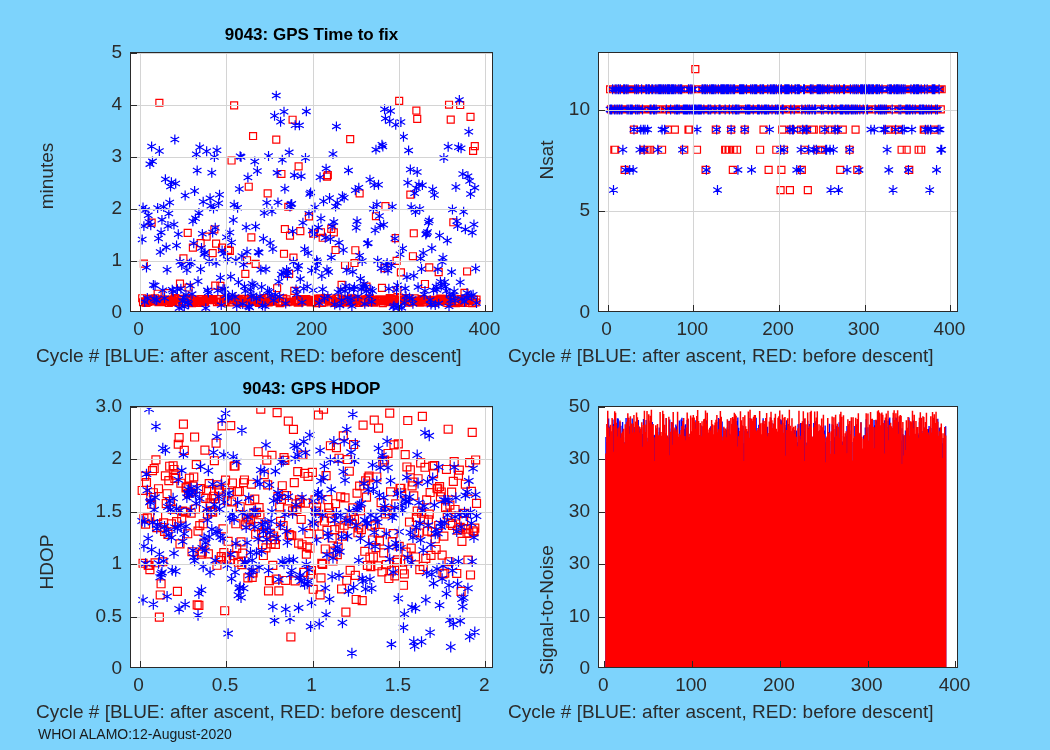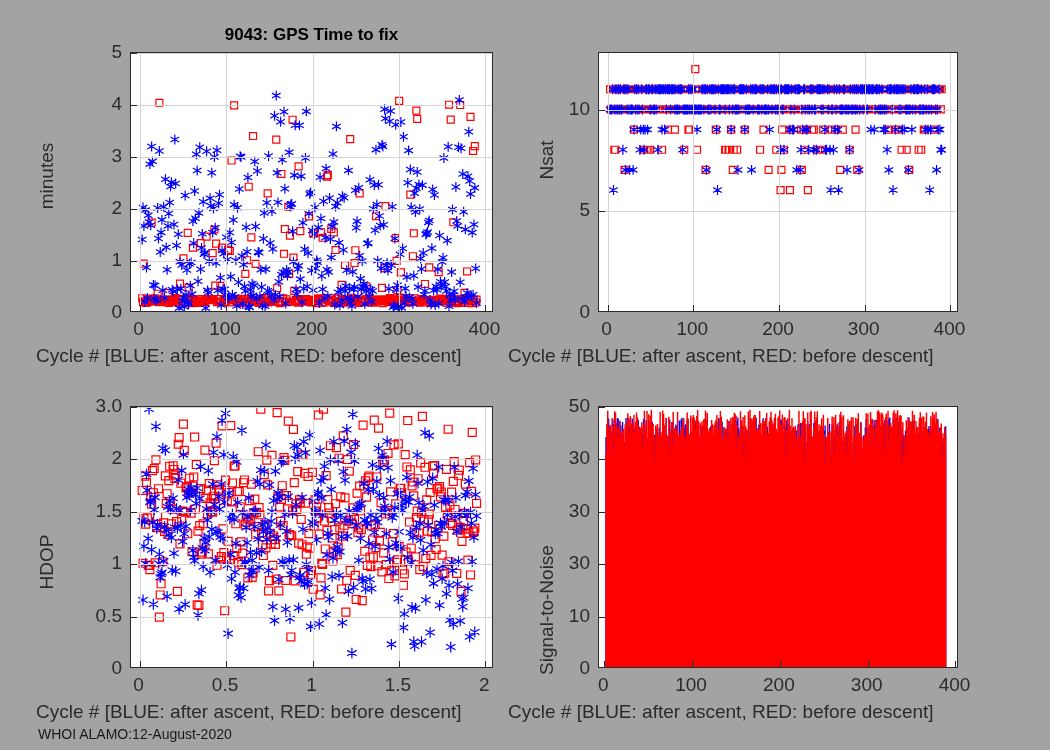--- a/index.html
+++ b/index.html
@@ -12,21 +12,21 @@
     height: 750px;
     position: relative;
     font-family: "Liberation Sans", sans-serif;
     overflow: hidden;
   }
   #figure {
     position: absolute;
     left: 0; top: 0;
     width: 1050px;
     height: 750px;
-    background: #a3a3a3;
+    background: #7dd3fc;
   }
   .subplot {
     position: absolute;
   }
   .plot-title {
     position: absolute;
     width: 100%;
     text-align: center;
     font-weight: bold;
     font-size: 17px;
@@ -185,20 +185,21 @@
         <div class="ticklabel-x" style="left: 180px; top: 266px;">200</div>
         <div class="ticklabel-x" style="left: 265.714px; top: 266px;">300</div>
         <div class="ticklabel-x" style="left: 351.429px; top: 266px;">400</div>
         <div class="ticklabel-y" style="right: 368px; top: 260px; width: 60px;">0</div>
         <div class="ticklabel-y" style="right: 368px; top: 158.438px; width: 60px;">5</div>
         <div class="ticklabel-y" style="right: 368px; top: 56.875px; width: 60px;">10</div>
       </div>
   </div>
 
   <div class="subplot" id="sp3" style="left:130px; top:406px; width:363px; height:262px;">
+    <div class="plot-title">9043: GPS HDOP</div>
     <div class="axes-box">
       <svg class="datalayer" id="sv3" viewBox="0 0 363 262" preserveAspectRatio="none">
           <path d="M7.24,80.10h8v8h-8zM8.10,153.48h8v8h-8zM8.96,108.55h8v8h-8zM9.83,65.67h8v8h-8zM10.69,114.11h8v8h-8zM11.56,72.03h8v8h-8zM12.42,107.65h8v8h-8zM13.29,155.44h8v8h-8zM14.15,155.68h8v8h-8zM15.01,159.98h8v8h-8zM15.88,87.15h8v8h-8zM16.74,94.03h8v8h-8zM17.61,60.15h8v8h-8zM18.47,82.38h8v8h-8zM19.34,58.01h8v8h-8zM20.20,152.99h8v8h-8zM21.06,49.17h8v8h-8zM21.93,117.59h8v8h-8zM22.79,106.30h8v8h-8zM23.66,78.32h8v8h-8zM24.52,207.71h8v8h-8zM25.39,185.44h8v8h-8zM26.25,174.17h8v8h-8zM27.11,117.37h8v8h-8zM27.98,151.98h8v8h-8zM28.84,112.67h8v8h-8zM29.71,121.30h8v8h-8zM30.57,65.34h8v8h-8zM31.44,93.42h8v8h-8zM32.30,83.41h8v8h-8zM33.16,124.32h8v8h-8zM34.03,70.14h8v8h-8zM34.89,55.69h8v8h-8zM35.76,91.32h8v8h-8zM36.62,113.77h8v8h-8zM37.49,98.87h8v8h-8zM38.35,55.20h8v8h-8zM39.21,58.97h8v8h-8zM40.08,67.99h8v8h-8zM40.94,64.71h8v8h-8zM41.81,111.45h8v8h-8zM42.67,181.85h8v8h-8zM43.54,33.52h8v8h-8zM44.40,26.82h8v8h-8zM45.26,133.99h8v8h-8zM46.13,72.82h8v8h-8zM46.99,108.07h8v8h-8zM47.86,100.78h8v8h-8zM48.72,13.32h8v8h-8zM49.59,39.75h8v8h-8zM50.45,101.87h8v8h-8zM51.31,77.49h8v8h-8zM52.18,76.39h8v8h-8zM53.04,123.78h8v8h-8zM53.91,82.89h8v8h-8zM54.77,67.79h8v8h-8zM55.64,81.89h8v8h-8zM56.50,102.95h8v8h-8zM57.36,141.81h8v8h-8zM58.23,75.80h8v8h-8zM59.09,66.49h8v8h-8zM59.96,26.25h8v8h-8zM60.82,98.74h8v8h-8zM61.69,54.00h8v8h-8zM62.55,195.43h8v8h-8zM63.41,121.11h8v8h-8zM64.28,195.94h8v8h-8zM65.14,115.55h8v8h-8zM66.01,78.31h8v8h-8zM66.87,144.28h8v8h-8zM67.74,142.21h8v8h-8zM68.60,113.69h8v8h-8zM69.46,133.00h8v8h-8zM70.33,39.45h8v8h-8zM71.19,88.02h8v8h-8zM72.06,79.69h8v8h-8zM72.92,103.68h8v8h-8zM73.79,143.97h8v8h-8zM74.65,73.16h8v8h-8zM75.51,92.65h8v8h-8zM76.38,101.45h8v8h-8zM77.24,88.44h8v8h-8zM78.11,102.06h8v8h-8zM78.97,85.92h8v8h-8zM79.84,50.13h8v8h-8zM80.70,88.39h8v8h-8zM81.56,32.51h8v8h-8zM82.43,155.47h8v8h-8zM83.29,74.51h8v8h-8zM84.16,80.58h8v8h-8zM85.02,78.75h8v8h-8zM85.89,150.59h8v8h-8zM86.75,146.66h8v8h-8zM87.61,15.11h8v8h-8zM88.48,118.82h8v8h-8zM89.34,142.69h8v8h-8zM90.21,201.30h8v8h-8zM91.07,69.63h8v8h-8zM91.94,148.34h8v8h-8zM92.80,90.48h8v8h-8zM93.66,131.31h8v8h-8zM94.53,82.19h8v8h-8zM95.39,150.27h8v8h-8zM96.26,14.73h8v8h-8zM97.12,91.70h8v8h-8zM97.99,72.53h8v8h-8zM98.85,145.81h8v8h-8zM99.71,55.76h8v8h-8zM100.58,55.27h8v8h-8zM101.44,113.65h8v8h-8zM102.31,138.42h8v8h-8zM103.17,81.27h8v8h-8zM104.04,152.45h8v8h-8zM104.90,81.12h8v8h-8zM105.76,96.49h8v8h-8zM106.63,131.89h8v8h-8zM107.49,154.85h8v8h-8zM108.36,143.31h8v8h-8zM109.22,72.29h8v8h-8zM110.09,69.51h8v8h-8zM110.95,114.69h8v8h-8zM111.81,106.64h8v8h-8zM112.68,111.94h8v8h-8zM113.54,168.18h8v8h-8zM114.41,108.92h8v8h-8zM115.27,90.40h8v8h-8zM116.14,109.70h8v8h-8zM117.00,73.81h8v8h-8zM117.86,167.65h8v8h-8zM118.73,163.24h8v8h-8zM119.59,102.92h8v8h-8zM120.46,88.78h8v8h-8zM121.32,124.24h8v8h-8zM122.19,102.15h8v8h-8zM123.05,116.48h8v8h-8zM123.91,41.09h8v8h-8zM124.78,97.35h8v8h-8zM125.64,104.59h8v8h-8zM126.51,-1.90h8v8h-8zM127.37,122.47h8v8h-8zM128.24,134.74h8v8h-8zM129.10,145.67h8v8h-8zM129.96,64.26h8v8h-8zM130.83,114.74h8v8h-8zM131.69,138.01h8v8h-8zM132.56,49.57h8v8h-8zM133.42,74.47h8v8h-8zM134.29,181.40h8v8h-8zM135.15,171.01h8v8h-8zM136.01,123.21h8v8h-8zM136.88,134.01h8v8h-8zM137.74,44.69h8v8h-8zM138.61,155.54h8v8h-8zM139.47,125.96h8v8h-8zM140.34,129.60h8v8h-8zM141.20,134.52h8v8h-8zM142.06,169.42h8v8h-8zM142.93,1.63h8v8h-8zM143.79,86.13h8v8h-8zM144.66,181.25h8v8h-8zM145.52,96.75h8v8h-8zM146.39,111.31h8v8h-8zM147.25,89.05h8v8h-8zM148.11,75.32h8v8h-8zM148.98,115.45h8v8h-8zM149.84,47.06h8v8h-8zM150.71,49.75h8v8h-8zM151.57,170.82h8v8h-8zM152.44,85.23h8v8h-8zM153.30,98.66h8v8h-8zM154.16,10.29h8v8h-8zM155.03,124.61h8v8h-8zM155.89,125.23h8v8h-8zM156.76,227.71h8v8h-8zM157.62,125.78h8v8h-8zM158.49,100.71h8v8h-8zM159.35,18.51h8v8h-8zM160.21,72.15h8v8h-8zM161.08,171.23h8v8h-8zM161.94,93.68h8v8h-8zM162.81,99.24h8v8h-8zM163.67,61.18h8v8h-8zM164.54,133.11h8v8h-8zM165.40,89.50h8v8h-8zM166.26,92.15h8v8h-8zM167.13,109.35h8v8h-8zM167.99,134.79h8v8h-8zM168.86,44.48h8v8h-8zM169.72,162.64h8v8h-8zM170.59,62.79h8v8h-8zM171.45,92.95h8v8h-8zM172.31,144.22h8v8h-8zM173.18,136.94h8v8h-8zM174.04,66.01h8v8h-8zM174.91,123.56h8v8h-8zM175.77,138.28h8v8h-8zM176.64,164.57h8v8h-8zM177.50,160.76h8v8h-8zM178.36,61.83h8v8h-8zM179.23,179.66h8v8h-8zM180.09,115.99h8v8h-8zM180.96,89.50h8v8h-8zM181.82,100.96h8v8h-8zM182.69,96.82h8v8h-8zM183.55,107.67h8v8h-8zM184.41,4.12h8v8h-8zM185.28,124.10h8v8h-8zM186.14,185.36h8v8h-8zM187.01,168.16h8v8h-8zM187.87,153.49h8v8h-8zM188.74,154.69h8v8h-8zM189.60,-1.90h8v8h-8zM190.46,110.88h8v8h-8zM191.33,139.09h8v8h-8zM192.19,65.13h8v8h-8zM193.06,120.20h8v8h-8zM193.92,89.39h8v8h-8zM194.79,97.28h8v8h-8zM195.65,102.94h8v8h-8zM196.51,35.03h8v8h-8zM197.38,107.95h8v8h-8zM198.24,127.90h8v8h-8zM199.11,151.17h8v8h-8zM199.97,141.14h8v8h-8zM200.84,119.56h8v8h-8zM201.70,93.46h8v8h-8zM202.56,36.96h8v8h-8zM203.43,144.76h8v8h-8zM204.29,137.14h8v8h-8zM205.16,47.61h8v8h-8zM206.02,117.73h8v8h-8zM206.89,86.41h8v8h-8zM207.75,179.37h8v8h-8zM208.61,126.18h8v8h-8zM209.48,25.06h8v8h-8zM210.34,115.22h8v8h-8zM211.21,87.57h8v8h-8zM212.07,202.72h8v8h-8zM212.94,170.60h8v8h-8zM213.80,48.96h8v8h-8zM214.66,110.76h8v8h-8zM215.53,60.70h8v8h-8zM216.39,160.56h8v8h-8zM217.26,106.26h8v8h-8zM218.12,113.57h8v8h-8zM218.99,97.62h8v8h-8zM219.85,33.84h8v8h-8zM220.71,109.26h8v8h-8zM221.58,165.68h8v8h-8zM222.44,189.96h8v8h-8zM223.31,82.87h8v8h-8zM224.17,122.76h8v8h-8zM225.04,117.91h8v8h-8zM225.90,75.61h8v8h-8zM226.76,100.55h8v8h-8zM227.63,119.67h8v8h-8zM228.49,191.12h8v8h-8zM229.36,14.31h8v8h-8zM230.22,75.39h8v8h-8zM231.09,141.41h8v8h-8zM231.95,70.47h8v8h-8zM232.81,86.84h8v8h-8zM233.68,155.66h8v8h-8zM234.54,67.33h8v8h-8zM235.41,65.68h8v8h-8zM236.27,147.22h8v8h-8zM237.14,156.94h8v8h-8zM238.00,115.81h8v8h-8zM238.86,130.01h8v8h-8zM239.73,147.26h8v8h-8zM240.59,9.23h8v8h-8zM241.46,114.24h8v8h-8zM242.32,137.76h8v8h-8zM243.19,66.48h8v8h-8zM244.05,156.03h8v8h-8zM244.91,17.27h8v8h-8zM245.78,131.22h8v8h-8zM246.64,122.27h8v8h-8zM247.51,92.39h8v8h-8zM248.37,162.12h8v8h-8zM249.24,51.43h8v8h-8zM250.10,142.95h8v8h-8zM250.96,49.39h8v8h-8zM251.83,103.82h8v8h-8zM252.69,154.87h8v8h-8zM253.56,100.45h8v8h-8zM254.42,42.84h8v8h-8zM255.29,168.87h8v8h-8zM256.15,2.19h8v8h-8zM257.01,81.42h8v8h-8zM257.88,161.18h8v8h-8zM258.74,131.81h8v8h-8zM259.61,123.60h8v8h-8zM260.47,34.23h8v8h-8zM261.34,166.16h8v8h-8zM262.20,93.63h8v8h-8zM263.06,152.56h8v8h-8zM263.93,150.06h8v8h-8zM264.79,33.22h8v8h-8zM265.66,136.33h8v8h-8zM266.52,77.97h8v8h-8zM267.39,77.99h8v8h-8zM268.25,82.50h8v8h-8zM269.11,160.28h8v8h-8zM269.98,175.64h8v8h-8zM270.84,164.15h8v8h-8zM271.71,44.01h8v8h-8zM272.57,142.20h8v8h-8zM273.44,56.43h8v8h-8zM274.30,9.63h8v8h-8zM275.16,151.02h8v8h-8zM276.03,111.89h8v8h-8zM276.89,59.36h8v8h-8zM277.76,138.24h8v8h-8zM278.62,75.43h8v8h-8zM279.49,71.60h8v8h-8zM280.35,85.46h8v8h-8zM281.21,122.18h8v8h-8zM282.08,147.13h8v8h-8zM282.94,107.23h8v8h-8zM283.81,100.92h8v8h-8zM284.67,68.26h8v8h-8zM285.54,122.95h8v8h-8zM286.40,159.82h8v8h-8zM287.26,52.37h8v8h-8zM288.13,102.90h8v8h-8zM288.99,5.51h8v8h-8zM289.86,156.64h8v8h-8zM290.72,109.26h8v8h-8zM291.59,56.77h8v8h-8zM292.45,148.56h8v8h-8zM293.31,89.57h8v8h-8zM294.18,121.11h8v8h-8zM295.04,109.70h8v8h-8zM295.91,103.91h8v8h-8zM296.77,82.21h8v8h-8zM297.64,145.52h8v8h-8zM298.50,121.86h8v8h-8zM299.36,55.46h8v8h-8zM300.23,63.17h8v8h-8zM301.09,54.95h8v8h-8zM301.96,128.80h8v8h-8zM302.82,139.59h8v8h-8zM303.69,77.82h8v8h-8zM304.55,78.54h8v8h-8zM305.41,115.39h8v8h-8zM306.28,76.17h8v8h-8zM307.14,86.52h8v8h-8zM308.01,81.60h8v8h-8zM308.87,145.23h8v8h-8zM309.74,164.26h8v8h-8zM310.60,126.06h8v8h-8zM311.46,163.50h8v8h-8zM312.33,97.28h8v8h-8zM313.19,58.94h8v8h-8zM314.06,104.61h8v8h-8zM314.92,18.40h8v8h-8zM315.79,151.91h8v8h-8zM316.65,94.85h8v8h-8zM317.51,113.37h8v8h-8zM318.38,81.72h8v8h-8zM319.24,115.28h8v8h-8zM320.11,70.91h8v8h-8zM320.97,51.00h8v8h-8zM321.84,99.28h8v8h-8zM322.70,105.89h8v8h-8zM323.56,163.76h8v8h-8zM324.43,120.09h8v8h-8zM325.29,64.79h8v8h-8zM326.16,59.55h8v8h-8zM327.02,117.34h8v8h-8zM327.89,181.85h8v8h-8zM328.75,131.35h8v8h-8zM329.61,119.09h8v8h-8zM330.48,110.53h8v8h-8zM331.34,103.15h8v8h-8zM332.21,73.80h8v8h-8zM333.07,119.03h8v8h-8zM333.94,123.53h8v8h-8zM334.80,150.33h8v8h-8zM335.66,122.86h8v8h-8zM336.53,52.06h8v8h-8zM337.39,165.28h8v8h-8zM338.26,80.93h8v8h-8zM339.12,21.58h8v8h-8zM339.99,120.70h8v8h-8zM340.85,121.93h8v8h-8zM341.71,118.06h8v8h-8zM342.58,49.37h8v8h-8zM343.44,93.17h8v8h-8z" stroke="#ff0000" stroke-width="1.2" fill="none"></path>
           <path d="M11.24,109.45L11.24,120.45M16.00,112.20L6.47,117.70M16.00,117.70L6.47,112.20M12.10,188.91L12.10,199.91M16.86,191.66L7.34,197.16M16.86,197.16L7.34,191.66M12.96,134.84L12.96,145.84M17.73,137.59L8.20,143.09M17.73,143.09L8.20,137.59M13.83,110.37L13.83,121.37M18.59,113.12L9.07,118.62M18.59,118.62L9.07,113.12M14.69,152.32L14.69,163.32M19.46,155.07L9.93,160.57M19.46,160.57L9.93,155.07M15.56,62.11L15.56,73.11M20.32,64.86L10.79,70.36M20.32,70.36L10.79,64.86M16.42,78.32L16.42,89.32M21.18,81.07L11.66,86.57M21.18,86.57L11.66,81.07M17.29,126.95L17.29,137.95M22.05,129.70L12.52,135.20M22.05,135.20L12.52,129.70M18.15,-3.40L18.15,7.60M22.91,-0.65L13.39,4.85M22.91,4.85L13.39,-0.65M19.01,90.43L19.01,101.43M23.78,93.18L14.25,98.68M23.78,98.68L14.25,93.18M19.88,89.14L19.88,100.14M24.64,91.89L15.12,97.39M24.64,97.39L15.12,91.89M20.74,138.29L20.74,149.29M25.51,141.04L15.98,146.54M25.51,146.54L15.98,141.04M21.61,110.98L21.61,121.98M26.37,113.73L16.84,119.23M26.37,119.23L16.84,113.73M22.47,193.21L22.47,204.21M27.23,195.96L17.71,201.46M27.23,201.46L17.71,195.96M23.34,98.16L23.34,109.16M28.10,100.91L18.57,106.41M28.10,106.41L18.57,100.91M24.20,85.55L24.20,96.55M28.96,88.30L19.44,93.80M28.96,93.80L19.44,88.30M25.06,14.22L25.06,25.22M29.83,16.97L20.30,22.47M29.83,22.47L20.30,16.97M25.93,116.83L25.93,127.83M30.69,119.58L21.17,125.08M30.69,125.08L21.17,119.58M26.79,112.95L26.79,123.95M31.56,115.70L22.03,121.20M31.56,121.20L22.03,115.70M27.66,152.01L27.66,163.01M32.42,154.76L22.89,160.26M32.42,160.26L22.89,154.76M28.52,142.88L28.52,153.88M33.28,145.63L23.76,151.13M33.28,151.13L23.76,145.63M29.39,165.99L29.39,176.99M34.15,168.74L24.62,174.24M34.15,174.24L24.62,168.74M30.25,162.98L30.25,173.98M35.01,165.73L25.49,171.23M35.01,171.23L25.49,165.73M31.11,161.16L31.11,172.16M35.88,163.91L26.35,169.41M35.88,169.41L26.35,163.91M31.98,35.99L31.98,46.99M36.74,38.74L27.22,44.24M36.74,44.24L27.22,38.74M32.84,149.78L32.84,160.78M37.61,152.53L28.08,158.03M37.61,158.03L28.08,152.53M33.71,114.97L33.71,125.97M38.47,117.72L28.94,123.22M38.47,123.22L28.94,117.72M34.57,38.14L34.57,49.14M39.33,40.89L29.81,46.39M39.33,46.39L29.81,40.89M35.44,119.01L35.44,130.01M40.20,121.76L30.67,127.26M40.20,127.26L30.67,121.76M36.30,185.38L36.30,196.38M41.06,188.13L31.54,193.63M41.06,193.63L31.54,188.13M37.16,95.29L37.16,106.29M41.93,98.04L32.40,103.54M41.93,103.54L32.40,98.04M38.03,123.40L38.03,134.40M42.79,126.15L33.27,131.65M42.79,131.65L33.27,126.15M38.89,89.12L38.89,100.12M43.66,91.87L34.13,97.37M43.66,97.37L34.13,91.87M39.76,97.90L39.76,108.90M44.52,100.65L34.99,106.15M44.52,106.15L34.99,100.65M40.62,126.21L40.62,137.21M45.38,128.96L35.86,134.46M45.38,134.46L35.86,128.96M41.49,159.04L41.49,170.04M46.25,161.79L36.72,167.29M46.25,167.29L36.72,161.79M42.35,86.45L42.35,97.45M47.11,89.20L37.59,94.70M47.11,94.70L37.59,89.20M43.21,141.81L43.21,152.81M47.98,144.56L38.45,150.06M47.98,150.06L38.45,144.56M44.08,115.95L44.08,126.95M48.84,118.70L39.32,124.20M48.84,124.20L39.32,118.70M44.94,159.94L44.94,170.94M49.71,162.69L40.18,168.19M49.71,168.19L40.18,162.69M45.81,97.09L45.81,108.09M50.57,99.84L41.04,105.34M50.57,105.34L41.04,99.84M46.67,116.76L46.67,127.76M51.43,119.51L41.91,125.01M51.43,125.01L41.91,119.51M47.54,67.78L47.54,78.78M52.30,70.53L42.77,76.03M52.30,76.03L42.77,70.53M48.40,198.13L48.40,209.13M53.16,200.88L43.64,206.38M53.16,206.38L43.64,200.88M49.26,98.85L49.26,109.85M54.03,101.60L44.50,107.10M54.03,107.10L44.50,101.60M50.13,113.62L50.13,124.62M54.89,116.37L45.37,121.87M54.89,121.87L45.37,116.37M50.99,58.58L50.99,69.58M55.76,61.33L46.23,66.83M55.76,66.83L46.23,61.33M51.86,130.06L51.86,141.06M56.62,132.81L47.09,138.31M56.62,138.31L47.09,132.81M52.72,42.51L52.72,53.51M57.48,45.26L47.96,50.76M57.48,50.76L47.96,45.26M53.59,122.24L53.59,133.24M58.35,124.99L48.82,130.49M58.35,130.49L48.82,124.99M54.45,193.41L54.45,204.41M59.21,196.16L49.69,201.66M59.21,201.66L49.69,196.16M55.31,114.75L55.31,125.75M60.08,117.50L50.55,123.00M60.08,123.00L50.55,117.50M56.18,85.77L56.18,96.77M60.94,88.52L51.42,94.02M60.94,94.02L51.42,88.52M57.04,80.97L57.04,91.97M61.81,83.72L52.28,89.22M61.81,89.22L52.28,83.72M57.91,77.77L57.91,88.77M62.67,80.52L53.14,86.02M62.67,86.02L53.14,80.52M58.77,82.94L58.77,93.94M63.53,85.69L54.01,91.19M63.53,91.19L54.01,85.69M59.64,99.04L59.64,110.04M64.40,101.79L54.87,107.29M64.40,107.29L54.87,101.79M60.50,76.22L60.50,87.22M65.26,78.97L55.74,84.47M65.26,84.47L55.74,78.97M61.36,80.64L61.36,91.64M66.13,83.39L56.60,88.89M66.13,88.89L56.60,83.39M62.23,138.97L62.23,149.97M66.99,141.72L57.47,147.22M66.99,147.22L57.47,141.72M63.09,145.82L63.09,156.82M67.86,148.57L58.33,154.07M67.86,154.07L58.33,148.57M63.96,149.52L63.96,160.52M68.72,152.27L59.19,157.77M68.72,157.77L59.19,152.27M64.82,82.49L64.82,93.49M69.58,85.24L60.06,90.74M69.58,90.74L60.06,85.24M65.69,91.62L65.69,102.62M70.45,94.37L60.92,99.87M70.45,99.87L60.92,94.37M66.55,76.06L66.55,87.06M71.31,78.81L61.79,84.31M71.31,84.31L61.79,78.81M67.41,204.34L67.41,215.34M72.18,207.09L62.65,212.59M72.18,212.59L62.65,207.09M68.28,182.47L68.28,193.47M73.04,185.22L63.52,190.72M73.04,190.72L63.52,185.22M69.14,86.64L69.14,97.64M73.91,89.39L64.38,94.89M73.91,94.89L64.38,89.39M70.01,54.55L70.01,65.55M74.77,57.30L65.24,62.80M74.77,62.80L65.24,57.30M70.87,178.96L70.87,189.96M75.63,181.71L66.11,187.21M75.63,187.21L66.11,181.71M71.74,136.56L71.74,147.56M76.50,139.31L66.97,144.81M76.50,144.81L66.97,139.31M72.60,155.40L72.60,166.40M77.36,158.15L67.84,163.65M77.36,163.65L67.84,158.15M73.46,126.50L73.46,137.50M78.23,129.25L68.70,134.75M78.23,134.75L68.70,129.25M74.33,139.20L74.33,150.20M79.09,141.95L69.57,147.45M79.09,147.45L69.57,141.95M75.19,131.35L75.19,142.35M79.96,134.10L70.43,139.60M79.96,139.60L70.43,134.10M76.06,97.46L76.06,108.46M80.82,100.21L71.29,105.71M80.82,105.71L71.29,100.21M76.92,108.37L76.92,119.37M81.68,111.12L72.16,116.62M81.68,116.62L72.16,111.12M77.79,58.74L77.79,69.74M82.55,61.49L73.02,66.99M82.55,66.99L73.02,61.49M78.65,125.58L78.65,136.58M83.41,128.33L73.89,133.83M83.41,133.83L73.89,128.33M79.51,161.07L79.51,172.07M84.28,163.82L74.75,169.32M84.28,169.32L74.75,163.82M80.38,100.03L80.38,111.03M85.14,102.78L75.62,108.28M85.14,108.28L75.62,102.78M81.24,117.78L81.24,128.78M86.01,120.53L76.48,126.03M86.01,126.03L76.48,120.53M82.11,72.32L82.11,83.32M86.87,75.07L77.34,80.57M86.87,80.57L77.34,75.07M82.97,40.32L82.97,51.32M87.73,43.07L78.21,48.57M87.73,48.57L78.21,43.07M83.84,93.06L83.84,104.06M88.60,95.81L79.07,101.31M88.60,101.31L79.07,95.81M84.70,149.09L84.70,160.09M89.46,151.84L79.94,157.34M89.46,157.34L79.94,151.84M85.56,119.86L85.56,130.86M90.33,122.61L80.80,128.11M90.33,128.11L80.80,122.61M86.43,24.46L86.43,35.46M91.19,27.21L81.67,32.71M91.19,32.71L81.67,27.21M87.29,120.68L87.29,131.68M92.06,123.43L82.53,128.93M92.06,128.93L82.53,123.43M88.16,84.62L88.16,95.62M92.92,87.37L83.39,92.87M92.92,92.87L83.39,87.37M89.02,97.51L89.02,108.51M93.78,100.26L84.26,105.76M93.78,105.76L84.26,100.26M89.89,125.55L89.89,136.55M94.65,128.30L85.12,133.80M94.65,133.80L85.12,128.30M90.75,72.27L90.75,83.27M95.51,75.02L85.99,80.52M95.51,80.52L85.99,75.02M91.61,8.13L91.61,19.13M96.38,10.88L86.85,16.38M96.38,16.38L86.85,10.88M92.48,127.19L92.48,138.19M97.24,129.94L87.72,135.44M97.24,135.44L87.72,129.94M93.34,42.72L93.34,53.72M98.11,45.47L88.58,50.97M98.11,50.97L88.58,45.47M94.21,90.39L94.21,101.39M98.97,93.14L89.44,98.64M98.97,98.64L89.44,93.14M95.07,1.04L95.07,12.04M99.83,3.79L90.31,9.29M99.83,9.29L90.31,3.79M95.94,82.24L95.94,93.24M100.70,84.99L91.17,90.49M100.70,90.49L91.17,84.99M96.80,154.14L96.80,165.14M101.56,156.89L92.04,162.39M101.56,162.39L92.04,156.89M97.66,222.84L97.66,233.84M102.43,225.59L92.90,231.09M102.43,231.09L92.90,225.59M98.53,81.27L98.53,92.27M103.29,84.02L93.77,89.52M103.29,89.52L93.77,84.02M99.39,107.19L99.39,118.19M104.16,109.94L94.63,115.44M104.16,115.44L94.63,109.94M100.26,143.00L100.26,154.00M105.02,145.75L95.49,151.25M105.02,151.25L95.49,145.75M101.12,167.61L101.12,178.61M105.88,170.36L96.36,175.86M105.88,175.86L96.36,170.36M101.99,102.47L101.99,113.47M106.75,105.22L97.22,110.72M106.75,110.72L97.22,105.22M102.85,44.68L102.85,55.68M107.61,47.43L98.09,52.93M107.61,52.93L98.09,47.43M103.71,107.89L103.71,118.89M108.48,110.64L98.95,116.14M108.48,116.14L98.95,110.64M104.58,161.08L104.58,172.08M109.34,163.83L99.82,169.33M109.34,169.33L99.82,163.83M105.44,131.97L105.44,142.97M110.21,134.72L100.68,140.22M110.21,140.22L100.68,134.72M106.31,49.73L106.31,60.73M111.07,52.48L101.54,57.98M111.07,57.98L101.54,52.48M107.17,90.78L107.17,101.78M111.93,93.53L102.41,99.03M111.93,99.03L102.41,93.53M108.04,184.15L108.04,195.15M112.80,186.90L103.27,192.40M112.80,192.40L103.27,186.90M108.90,177.26L108.90,188.26M113.66,180.01L104.14,185.51M113.66,185.51L104.14,180.01M109.76,175.92L109.76,186.92M114.53,178.67L105.00,184.17M114.53,184.17L105.00,178.67M110.63,186.59L110.63,197.59M115.39,189.34L105.87,194.84M115.39,194.84L105.87,189.34M111.49,18.04L111.49,29.04M116.26,20.79L106.73,26.29M116.26,26.29L106.73,20.79M112.36,101.06L112.36,112.06M117.12,103.81L107.59,109.31M117.12,109.31L107.59,103.81M113.22,177.21L113.22,188.21M117.98,179.96L108.46,185.46M117.98,185.46L108.46,179.96M114.09,150.72L114.09,161.72M118.85,153.47L109.32,158.97M118.85,158.97L109.32,153.47M114.95,151.61L114.95,162.61M119.71,154.36L110.19,159.86M119.71,159.86L110.19,154.36M115.81,115.92L115.81,126.92M120.58,118.67L111.05,124.17M120.58,124.17L111.05,118.67M116.68,131.38L116.68,142.38M121.44,134.13L111.92,139.63M121.44,139.63L111.92,134.13M117.54,105.40L117.54,116.40M122.31,108.15L112.78,113.65M122.31,113.65L112.78,108.15M118.41,86.11L118.41,97.11M123.17,88.86L113.64,94.36M123.17,94.36L113.64,88.86M119.27,164.12L119.27,175.12M124.03,166.87L114.51,172.37M124.03,172.37L114.51,166.87M120.14,141.06L120.14,152.06M124.90,143.81L115.37,149.31M124.90,149.31L115.37,143.81M121.00,159.91L121.00,170.91M125.76,162.66L116.24,168.16M125.76,168.16L116.24,162.66M121.86,148.97L121.86,159.97M126.63,151.72L117.10,157.22M126.63,157.22L117.10,151.72M122.73,159.11L122.73,170.11M127.49,161.86L117.97,167.36M127.49,167.36L117.97,161.86M123.59,99.88L123.59,110.88M128.36,102.63L118.83,108.13M128.36,108.13L118.83,102.63M124.46,115.09L124.46,126.09M129.22,117.84L119.69,123.34M129.22,123.34L119.69,117.84M125.32,99.35L125.32,110.35M130.08,102.10L120.56,107.60M130.08,107.60L120.56,102.10M126.19,141.37L126.19,152.37M130.95,144.12L121.42,149.62M130.95,149.62L121.42,144.12M127.05,69.00L127.05,80.00M131.81,71.75L122.29,77.25M131.81,77.25L122.29,71.75M127.91,127.42L127.91,138.42M132.68,130.17L123.15,135.67M132.68,135.67L123.15,130.17M128.78,156.09L128.78,167.09M133.54,158.84L124.02,164.34M133.54,164.34L124.02,158.84M129.64,72.31L129.64,83.31M134.41,75.06L124.88,80.56M134.41,80.56L124.88,75.06M130.51,57.93L130.51,68.93M135.27,60.68L125.74,66.18M135.27,66.18L125.74,60.68M131.37,140.05L131.37,151.05M136.13,142.80L126.61,148.30M136.13,148.30L126.61,142.80M132.24,113.15L132.24,124.15M137.00,115.90L127.47,121.40M137.00,121.40L127.47,115.90M133.10,120.11L133.10,131.11M137.86,122.86L128.34,128.36M137.86,128.36L128.34,122.86M133.96,59.25L133.96,70.25M138.73,62.00L129.20,67.50M138.73,67.50L129.20,62.00M134.83,110.95L134.83,121.95M139.59,113.70L130.07,119.20M139.59,119.20L130.07,113.70M135.69,32.86L135.69,43.86M140.46,35.61L130.93,41.11M140.46,41.11L130.93,35.61M136.56,127.93L136.56,138.93M141.32,130.68L131.79,136.18M141.32,136.18L131.79,130.68M137.42,116.17L137.42,127.17M142.18,118.92L132.66,124.42M142.18,124.42L132.66,118.92M138.29,159.20L138.29,170.20M143.05,161.95L133.52,167.45M143.05,167.45L133.52,161.95M139.15,73.11L139.15,84.11M143.91,75.86L134.39,81.36M143.91,81.36L134.39,75.86M140.01,120.87L140.01,131.87M144.78,123.62L135.25,129.12M144.78,129.12L135.25,123.62M140.88,109.64L140.88,120.64M145.64,112.39L136.12,117.89M145.64,117.89L136.12,112.39M141.74,99.82L141.74,110.82M146.51,102.57L136.98,108.07M146.51,108.07L136.98,102.57M142.61,195.75L142.61,206.75M147.37,198.50L137.84,204.00M147.37,204.00L137.84,198.50M143.47,88.95L143.47,99.95M148.23,91.70L138.71,97.20M148.23,97.20L138.71,91.70M144.34,209.76L144.34,220.76M149.10,212.51L139.57,218.01M149.10,218.01L139.57,212.51M145.20,59.13L145.20,70.13M149.96,61.88L140.44,67.38M149.96,67.38L140.44,61.88M146.06,126.86L146.06,137.86M150.83,129.61L141.30,135.11M150.83,135.11L141.30,129.61M146.93,87.33L146.93,98.33M151.69,90.08L142.17,95.58M151.69,95.58L142.17,90.08M147.79,81.00L147.79,92.00M152.56,83.75L143.03,89.25M152.56,89.25L143.03,83.75M148.66,168.30L148.66,179.30M153.42,171.05L143.89,176.55M153.42,176.55L143.89,171.05M149.52,85.48L149.52,96.48M154.28,88.23L144.76,93.73M154.28,93.73L144.76,88.23M150.39,113.40L150.39,124.40M155.15,116.15L145.62,121.65M155.15,121.65L145.62,116.15M151.25,49.98L151.25,60.98M156.01,52.73L146.49,58.23M156.01,58.23L146.49,52.73M152.11,150.19L152.11,161.19M156.88,152.94L147.35,158.44M156.88,158.44L147.35,152.94M152.98,48.99L152.98,59.99M157.74,51.74L148.22,57.24M157.74,57.24L148.22,51.74M153.84,152.39L153.84,163.39M158.61,155.14L149.08,160.64M158.61,160.64L149.08,155.14M154.71,103.03L154.71,114.03M159.47,105.78L149.94,111.28M159.47,111.28L149.94,105.78M155.57,198.29L155.57,209.29M160.33,201.04L150.81,206.54M160.33,206.54L150.81,201.04M156.44,119.69L156.44,130.69M161.20,122.44L151.67,127.94M161.20,127.94L151.67,122.44M157.30,130.77L157.30,141.77M162.06,133.52L152.54,139.02M162.06,139.02L152.54,133.52M158.16,84.66L158.16,95.66M162.93,87.41L153.40,92.91M162.93,92.91L153.40,87.41M159.03,148.41L159.03,159.41M163.79,151.16L154.27,156.66M163.79,156.66L154.27,151.16M159.89,207.75L159.89,218.75M164.66,210.50L155.13,216.00M164.66,216.00L155.13,210.50M160.76,163.41L160.76,174.41M165.52,166.16L155.99,171.66M165.52,171.66L155.99,166.16M161.62,159.23L161.62,170.23M166.38,161.98L156.86,167.48M166.38,167.48L156.86,161.98M162.49,101.52L162.49,112.52M167.25,104.27L157.72,109.77M167.25,109.77L157.72,104.27M163.35,148.58L163.35,159.58M168.11,151.33L158.59,156.83M168.11,156.83L158.59,151.33M164.21,33.50L164.21,44.50M168.98,36.25L159.45,41.75M168.98,41.75L159.45,36.25M165.08,46.32L165.08,57.32M169.84,49.07L160.32,54.57M169.84,54.57L160.32,49.07M165.94,93.19L165.94,104.19M170.71,95.94L161.18,101.44M170.71,101.44L161.18,95.94M166.81,34.84L166.81,45.84M171.57,37.59L162.04,43.09M171.57,43.09L162.04,37.59M167.67,42.61L167.67,53.61M172.43,45.36L162.91,50.86M172.43,50.86L162.91,45.36M168.54,196.94L168.54,207.94M173.30,199.69L163.77,205.19M173.30,205.19L163.77,199.69M169.40,166.03L169.40,177.03M174.16,168.78L164.64,174.28M174.16,174.28L164.64,168.78M170.26,164.05L170.26,175.05M175.03,166.80L165.50,172.30M175.03,172.30L165.50,166.80M171.13,169.93L171.13,180.93M175.89,172.68L166.37,178.18M175.89,178.18L166.37,172.68M171.99,85.65L171.99,96.65M176.76,88.40L167.23,93.90M176.76,93.90L167.23,88.40M172.86,117.65L172.86,128.65M177.62,120.40L168.09,125.90M177.62,125.90L168.09,120.40M173.72,29.42L173.72,40.42M178.48,32.17L168.96,37.67M178.48,37.67L168.96,32.17M174.59,173.20L174.59,184.20M179.35,175.95L169.82,181.45M179.35,181.45L169.82,175.95M175.45,40.53L175.45,51.53M180.21,43.28L170.69,48.78M180.21,48.78L170.69,43.28M176.31,153.09L176.31,164.09M181.08,155.84L171.55,161.34M181.08,161.34L171.55,155.84M177.18,172.75L177.18,183.75M181.94,175.50L172.42,181.00M181.94,181.00L172.42,175.50M178.04,170.31L178.04,181.31M182.81,173.06L173.28,178.56M182.81,178.56L173.28,173.06M178.91,158.42L178.91,169.42M183.67,161.17L174.14,166.67M183.67,166.67L174.14,161.17M179.77,22.80L179.77,33.80M184.53,25.55L175.01,31.05M184.53,31.05L175.01,25.55M180.64,215.65L180.64,226.65M185.40,218.40L175.87,223.90M185.40,223.90L175.87,218.40M181.50,191.68L181.50,202.68M186.26,194.43L176.74,199.93M186.26,199.93L176.74,194.43M182.36,110.63L182.36,121.63M187.13,113.38L177.60,118.88M187.13,118.88L177.60,113.38M183.23,89.30L183.23,100.30M187.99,92.05L178.47,97.55M187.99,97.55L178.47,92.05M184.09,112.44L184.09,123.44M188.86,115.19L179.33,120.69M188.86,120.69L179.33,115.19M184.96,99.35L184.96,110.35M189.72,102.10L180.19,107.60M189.72,107.60L180.19,102.10M185.82,100.94L185.82,111.94M190.58,103.69L181.06,109.19M190.58,109.19L181.06,103.69M186.69,128.59L186.69,139.59M191.45,131.34L181.92,136.84M191.45,136.84L181.92,131.34M187.55,82.51L187.55,93.51M192.31,85.26L182.79,90.76M192.31,90.76L182.79,85.26M188.41,80.61L188.41,91.61M193.18,83.36L183.65,88.86M193.18,88.86L183.65,83.36M189.28,213.14L189.28,224.14M194.04,215.89L184.52,221.39M194.04,221.39L184.52,215.89M190.14,38.26L190.14,49.26M194.91,41.01L185.38,46.51M194.91,46.51L185.38,41.01M191.01,69.11L191.01,80.11M195.77,71.86L186.24,77.36M195.77,77.36L186.24,71.86M191.87,86.32L191.87,97.32M196.63,89.07L187.11,94.57M196.63,94.57L187.11,89.07M192.74,103.46L192.74,114.46M197.50,106.21L187.97,111.71M197.50,111.71L187.97,106.21M193.60,65.62L193.60,76.62M198.36,68.37L188.84,73.87M198.36,73.87L188.84,68.37M194.46,54.21L194.46,65.21M199.23,56.96L189.70,62.46M199.23,62.46L189.70,56.96M195.33,176.92L195.33,187.92M200.09,179.67L190.57,185.17M200.09,185.17L190.57,179.67M196.19,203.91L196.19,214.91M200.96,206.66L191.43,212.16M200.96,212.16L191.43,206.66M197.06,143.52L197.06,154.52M201.82,146.27L192.29,151.77M201.82,151.77L192.29,146.27M197.92,121.66L197.92,132.66M202.68,124.41L193.16,129.91M202.68,129.91L193.16,124.41M198.79,125.57L198.79,136.57M203.55,128.32L194.02,133.82M203.55,133.82L194.02,128.32M199.65,188.19L199.65,199.19M204.41,190.94L194.89,196.44M204.41,196.44L194.89,190.94M200.51,47.95L200.51,58.95M205.28,50.70L195.75,56.20M205.28,56.20L195.75,50.70M201.38,77.74L201.38,88.74M206.14,80.49L196.62,85.99M206.14,85.99L196.62,80.49M202.24,165.55L202.24,176.55M207.01,168.30L197.48,173.80M207.01,173.80L197.48,168.30M203.11,146.63L203.11,157.63M207.87,149.38L198.34,154.88M207.87,154.88L198.34,149.38M203.97,29.25L203.97,40.25M208.73,32.00L199.21,37.50M208.73,37.50L199.21,32.00M204.84,108.53L204.84,119.53M209.60,111.28L200.07,116.78M209.60,116.78L200.07,111.28M205.70,139.47L205.70,150.47M210.46,142.22L200.94,147.72M210.46,147.72L200.94,142.22M206.56,101.66L206.56,112.66M211.33,104.41L201.80,109.91M211.33,109.91L201.80,104.41M207.43,135.24L207.43,146.24M212.19,137.99L202.67,143.49M212.19,143.49L202.67,137.99M208.29,48.37L208.29,59.37M213.06,51.12L203.53,56.62M213.06,56.62L203.53,51.12M209.16,164.20L209.16,175.20M213.92,166.95L204.39,172.45M213.92,172.45L204.39,166.95M210.02,140.27L210.02,151.27M214.78,143.02L205.26,148.52M214.78,148.52L205.26,143.02M210.89,103.60L210.89,114.60M215.65,106.35L206.12,111.85M215.65,111.85L206.12,106.35M211.75,125.22L211.75,136.22M216.51,127.97L206.99,133.47M216.51,133.47L206.99,127.97M212.61,211.90L212.61,222.90M217.38,214.65L207.85,220.15M217.38,220.15L207.85,214.65M213.48,59.75L213.48,70.75M218.24,62.50L208.72,68.00M218.24,68.00L208.72,62.50M214.34,28.88L214.34,39.88M219.11,31.63L209.58,37.13M219.11,37.13L209.58,31.63M215.21,68.35L215.21,79.35M219.97,71.10L210.44,76.60M219.97,76.60L210.44,71.10M216.07,108.96L216.07,119.96M220.83,111.71L211.31,117.21M220.83,117.21L211.31,111.71M216.94,17.13L216.94,28.13M221.70,19.88L212.17,25.38M221.70,25.38L212.17,19.88M217.80,124.64L217.80,135.64M222.56,127.39L213.04,132.89M222.56,132.89L213.04,127.39M218.66,180.11L218.66,191.11M223.43,182.86L213.90,188.36M223.43,188.36L213.90,182.86M219.53,99.46L219.53,110.46M224.29,102.21L214.77,107.71M224.29,107.71L214.77,102.21M220.39,109.43L220.39,120.43M225.16,112.18L215.63,117.68M225.16,117.68L215.63,112.18M221.26,40.20L221.26,51.20M226.02,42.95L216.49,48.45M226.02,48.45L216.49,42.95M222.12,242.50L222.12,253.50M226.88,245.25L217.36,250.75M226.88,250.75L217.36,245.25M222.99,1.93L222.99,12.93M227.75,4.68L218.22,10.18M227.75,10.18L218.22,4.68M223.85,176.18L223.85,187.18M228.61,178.93L219.09,184.43M228.61,184.43L219.09,178.93M224.71,48.82L224.71,59.82M229.48,51.57L219.95,57.07M229.48,57.07L219.95,51.57M225.58,31.50L225.58,42.50M230.34,34.25L220.82,39.75M230.34,39.75L220.82,34.25M226.44,113.98L226.44,124.98M231.21,116.73L221.68,122.23M231.21,122.23L221.68,116.73M227.31,98.02L227.31,109.02M232.07,100.77L222.54,106.27M232.07,106.27L222.54,100.77M228.17,95.83L228.17,106.83M232.93,98.58L223.41,104.08M232.93,104.08L223.41,98.58M229.04,149.05L229.04,160.05M233.80,151.80L224.27,157.30M233.80,157.30L224.27,151.80M229.90,92.94L229.90,103.94M234.66,95.69L225.14,101.19M234.66,101.19L225.14,95.69M230.76,126.95L230.76,137.95M235.53,129.70L226.00,135.20M235.53,135.20L226.00,129.70M231.63,91.85L231.63,102.85M236.39,94.60L226.87,100.10M236.39,100.10L226.87,94.60M232.49,167.33L232.49,178.33M237.26,170.08L227.73,175.58M237.26,175.58L227.73,170.08M233.36,169.81L233.36,180.81M238.12,172.56L228.59,178.06M238.12,178.06L228.59,172.56M234.22,71.69L234.22,82.69M238.98,74.44L229.46,79.94M238.98,79.94L229.46,74.44M235.09,108.48L235.09,119.48M239.85,111.23L230.32,116.73M239.85,116.73L230.32,111.23M235.95,177.87L235.95,188.87M240.71,180.62L231.19,186.12M240.71,186.12L231.19,180.62M236.81,112.00L236.81,123.00M241.58,114.75L232.05,120.25M241.58,120.25L232.05,114.75M237.68,111.16L237.68,122.16M242.44,113.91L232.92,119.41M242.44,119.41L232.92,113.91M238.54,77.85L238.54,88.85M243.31,80.60L233.78,86.10M243.31,86.10L233.78,80.60M239.41,132.21L239.41,143.21M244.17,134.96L234.64,140.46M244.17,140.46L234.64,134.96M240.27,168.00L240.27,179.00M245.03,170.75L235.51,176.25M245.03,176.25L235.51,170.75M241.14,103.23L241.14,114.23M245.90,105.98L236.37,111.48M245.90,111.48L236.37,105.98M242.00,177.45L242.00,188.45M246.76,180.20L237.24,185.70M246.76,185.70L237.24,180.20M242.86,52.94L242.86,63.94M247.63,55.69L238.10,61.19M247.63,61.19L238.10,55.69M243.73,77.59L243.73,88.59M248.49,80.34L238.97,85.84M248.49,85.84L238.97,80.34M244.59,120.97L244.59,131.97M249.36,123.72L239.83,129.22M249.36,129.22L239.83,123.72M245.46,135.14L245.46,146.14M250.22,137.89L240.69,143.39M250.22,143.39L240.69,137.89M246.32,106.72L246.32,117.72M251.08,109.47L241.56,114.97M251.08,114.97L241.56,109.47M247.19,69.38L247.19,80.38M251.95,72.13L242.42,77.63M251.95,77.63L242.42,72.13M248.05,110.68L248.05,121.68M252.81,113.43L243.29,118.93M252.81,118.93L243.29,113.43M248.91,36.19L248.91,47.19M253.68,38.94L244.15,44.44M253.68,44.44L244.15,38.94M249.78,83.27L249.78,94.27M254.54,86.02L245.02,91.52M254.54,91.52L245.02,86.02M250.64,55.61L250.64,66.61M255.41,58.36L245.88,63.86M255.41,63.86L245.88,58.36M251.51,100.11L251.51,111.11M256.27,102.86L246.74,108.36M256.27,108.36L246.74,102.86M252.37,43.38L252.37,54.38M257.13,46.13L247.61,51.63M257.13,51.63L247.61,46.13M253.24,46.41L253.24,57.41M258.00,49.16L248.47,54.66M258.00,54.66L248.47,49.16M254.10,85.82L254.10,96.82M258.86,88.57L249.34,94.07M258.86,94.07L249.34,88.57M254.96,94.67L254.96,105.67M259.73,97.42L250.20,102.92M259.73,102.92L250.20,97.42M255.83,99.89L255.83,110.89M260.59,102.64L251.07,108.14M260.59,108.14L251.07,102.64M256.69,122.20L256.69,133.20M261.46,124.95L251.93,130.45M261.46,130.45L251.93,124.95M257.56,29.02L257.56,40.02M262.32,31.77L252.79,37.27M262.32,37.27L252.79,31.77M258.42,55.65L258.42,66.65M263.18,58.40L253.66,63.90M263.18,63.90L253.66,58.40M259.29,135.95L259.29,146.95M264.05,138.70L254.52,144.20M264.05,144.20L254.52,138.70M260.15,147.61L260.15,158.61M264.91,150.36L255.39,155.86M264.91,155.86L255.39,150.36M261.01,68.80L261.01,79.80M265.78,71.55L256.25,77.05M265.78,77.05L256.25,71.55M261.88,233.68L261.88,244.68M266.64,236.43L257.12,241.93M266.64,241.93L257.12,236.43M262.74,105.85L262.74,116.85M267.51,108.60L257.98,114.10M267.51,114.10L257.98,108.60M263.61,160.93L263.61,171.93M268.37,163.68L258.84,169.18M268.37,169.18L258.84,163.68M264.47,102.90L264.47,113.90M269.23,105.65L259.71,111.15M269.23,111.15L259.71,105.65M265.34,95.84L265.34,106.84M270.10,98.59L260.57,104.09M270.10,104.09L260.57,98.59M266.20,131.55L266.20,142.55M270.96,134.30L261.44,139.80M270.96,139.80L261.44,134.30M267.06,134.96L267.06,145.96M271.83,137.71L262.30,143.21M271.83,143.21L262.30,137.71M267.93,82.02L267.93,93.02M272.69,84.77L263.17,90.27M272.69,90.27L263.17,84.77M268.79,187.39L268.79,198.39M273.56,190.14L264.03,195.64M273.56,195.64L264.03,190.14M269.66,120.19L269.66,131.19M274.42,122.94L264.89,128.44M274.42,128.44L264.89,122.94M270.52,81.21L270.52,92.21M275.28,83.96L265.76,89.46M275.28,89.46L265.76,83.96M271.39,136.54L271.39,147.54M276.15,139.29L266.62,144.79M276.15,144.79L266.62,139.29M272.25,93.73L272.25,104.73M277.01,96.48L267.49,101.98M277.01,101.98L267.49,96.48M273.11,98.57L273.11,109.57M277.88,101.32L268.35,106.82M277.88,106.82L268.35,101.32M273.98,216.80L273.98,227.80M278.74,219.55L269.22,225.05M278.74,225.05L269.22,219.55M274.84,203.10L274.84,214.10M279.61,205.85L270.08,211.35M279.61,211.35L270.08,205.85M275.71,88.07L275.71,99.07M280.47,90.82L270.94,96.32M280.47,96.32L270.94,90.82M276.57,89.75L276.57,100.75M281.33,92.50L271.81,98.00M281.33,98.00L271.81,92.50M277.44,65.43L277.44,76.43M282.20,68.18L272.67,73.68M282.20,73.68L272.67,68.18M278.30,146.24L278.30,157.24M283.06,148.99L273.54,154.49M283.06,154.49L273.54,148.99M279.16,90.26L279.16,101.26M283.93,93.01L274.40,98.51M283.93,98.51L274.40,93.01M280.03,85.09L280.03,96.09M284.79,87.84L275.27,93.34M284.79,93.34L275.27,87.84M280.89,120.92L280.89,131.92M285.66,123.67L276.13,129.17M285.66,129.17L276.13,123.67M281.76,151.28L281.76,162.28M286.52,154.03L276.99,159.53M286.52,159.53L276.99,154.03M282.62,196.41L282.62,207.41M287.38,199.16L277.86,204.66M287.38,204.66L277.86,199.16M283.49,126.00L283.49,137.00M288.25,128.75L278.72,134.25M288.25,134.25L278.72,128.75M284.35,231.06L284.35,242.06M289.11,233.81L279.59,239.31M289.11,239.31L279.59,233.81M285.21,235.34L285.21,246.34M289.98,238.09L280.45,243.59M289.98,243.59L280.45,238.09M286.08,197.26L286.08,208.26M290.84,200.01L281.32,205.51M290.84,205.51L281.32,200.01M286.94,115.89L286.94,126.89M291.71,118.64L282.18,124.14M291.71,124.14L282.18,118.64M287.81,42.79L287.81,53.79M292.57,45.54L283.04,51.04M292.57,51.04L283.04,45.54M288.67,71.16L288.67,82.16M293.43,73.91L283.91,79.41M293.43,79.41L283.91,73.91M289.54,90.86L289.54,101.86M294.30,93.61L284.77,99.11M294.30,99.11L284.77,93.61M290.40,111.76L290.40,122.76M295.16,114.51L285.64,120.01M295.16,120.01L285.64,114.51M291.26,128.64L291.26,139.64M296.03,131.39L286.50,136.89M296.03,136.89L286.50,131.39M292.13,231.13L292.13,242.13M296.89,233.88L287.37,239.38M296.89,239.38L287.37,233.88M292.99,98.58L292.99,109.58M297.76,101.33L288.23,106.83M297.76,106.83L288.23,101.33M293.86,138.82L293.86,149.82M298.62,141.57L289.09,147.07M298.62,147.07L289.09,141.57M294.72,94.45L294.72,105.45M299.48,97.20L289.96,102.70M299.48,102.70L289.96,97.20M295.59,20.44L295.59,31.44M300.35,23.19L290.82,28.69M300.35,28.69L290.82,23.19M296.45,188.97L296.45,199.97M301.21,191.72L291.69,197.22M301.21,197.22L291.69,191.72M297.31,161.72L297.31,172.72M302.08,164.47L292.55,169.97M302.08,169.97L292.55,164.47M298.18,70.07L298.18,81.07M302.94,72.82L293.42,78.32M302.94,78.32L293.42,72.82M299.04,113.68L299.04,124.68M303.81,116.43L294.28,121.93M303.81,121.93L294.28,116.43M299.91,23.58L299.91,34.58M304.67,26.33L295.14,31.83M304.67,31.83L295.14,26.33M300.77,221.68L300.77,232.68M305.53,224.43L296.01,229.93M305.53,229.93L296.01,224.43M301.64,133.38L301.64,144.38M306.40,136.13L296.87,141.63M306.40,141.63L296.87,136.13M302.50,162.98L302.50,173.98M307.26,165.73L297.74,171.23M307.26,171.23L297.74,165.73M303.36,66.11L303.36,77.11M308.13,68.86L298.60,74.36M308.13,74.36L298.60,68.86M304.23,172.25L304.23,183.25M308.99,175.00L299.47,180.50M308.99,180.50L299.47,175.00M305.09,93.36L305.09,104.36M309.86,96.11L300.33,101.61M309.86,101.61L300.33,96.11M305.96,122.38L305.96,133.38M310.72,125.13L301.19,130.63M310.72,130.63L301.19,125.13M306.82,118.21L306.82,129.21M311.58,120.96L302.06,126.46M311.58,126.46L302.06,120.96M307.69,157.64L307.69,168.64M312.45,160.39L302.92,165.89M312.45,165.89L302.92,160.39M308.55,121.82L308.55,132.82M313.31,124.57L303.79,130.07M313.31,130.07L303.79,124.57M309.41,55.02L309.41,66.02M314.18,57.77L304.65,63.27M314.18,63.27L304.65,57.77M310.28,194.36L310.28,205.36M315.04,197.11L305.52,202.61M315.04,202.61L305.52,197.11M311.14,111.55L311.14,122.55M315.91,114.30L306.38,119.80M315.91,119.80L306.38,114.30M312.01,115.06L312.01,126.06M316.77,117.81L307.24,123.31M316.77,123.31L307.24,117.81M312.87,167.48L312.87,178.48M317.63,170.23L308.11,175.73M317.63,175.73L308.11,170.23M313.74,154.63L313.74,165.63M318.50,157.38L308.97,162.88M318.50,162.88L308.97,157.38M314.60,88.32L314.60,99.32M319.36,91.07L309.84,96.57M319.36,96.57L309.84,91.07M315.46,110.73L315.46,121.73M320.23,113.48L310.70,118.98M320.23,118.98L310.70,113.48M316.33,88.62L316.33,99.62M321.09,91.37L311.57,96.87M321.09,96.87L311.57,91.37M317.19,182.68L317.19,193.68M321.96,185.43L312.43,190.93M321.96,190.93L312.43,185.43M318.06,103.36L318.06,114.36M322.82,106.11L313.29,111.61M322.82,111.61L313.29,106.11M318.92,88.75L318.92,99.75M323.68,91.50L314.16,97.00M323.68,97.00L314.16,91.50M319.79,174.18L319.79,185.18M324.55,176.93L315.02,182.43M324.55,182.43L315.02,176.93M320.65,209.09L320.65,220.09M325.41,211.84L315.89,217.34M325.41,217.34L315.89,211.84M321.51,236.37L321.51,247.37M326.28,239.12L316.75,244.62M326.28,244.62L316.75,239.12M322.38,151.26L322.38,162.26M327.14,154.01L317.62,159.51M327.14,159.51L317.62,154.01M323.24,159.35L323.24,170.35M328.01,162.10L318.48,167.60M328.01,167.60L318.48,162.10M324.11,213.47L324.11,224.47M328.87,216.22L319.34,221.72M328.87,221.72L319.34,216.22M324.97,55.24L324.97,66.24M329.73,57.99L320.21,63.49M329.73,63.49L320.21,57.99M325.84,105.04L325.84,116.04M330.60,107.79L321.07,113.29M330.60,113.29L321.07,107.79M326.70,85.95L326.70,96.95M331.46,88.70L321.94,94.20M331.46,94.20L321.94,88.70M327.56,119.94L327.56,130.94M332.33,122.69L322.80,128.19M332.33,128.19L322.80,122.69M328.43,172.91L328.43,183.91M333.19,175.66L323.67,181.16M333.19,181.16L323.67,175.66M329.29,149.95L329.29,160.95M334.06,152.70L324.53,158.20M334.06,158.20L324.53,152.70M330.16,103.13L330.16,114.13M334.92,105.88L325.39,111.38M334.92,111.38L325.39,105.88M331.02,210.03L331.02,221.03M335.78,212.78L326.26,218.28M335.78,218.28L326.26,212.78M331.89,115.43L331.89,126.43M336.65,118.18L327.12,123.68M336.65,123.68L327.12,118.18M332.75,187.89L332.75,198.89M337.51,190.64L327.99,196.14M337.51,196.14L327.99,190.64M333.61,195.80L333.61,206.80M338.38,198.55L328.85,204.05M338.38,204.05L328.85,198.55M334.48,186.70L334.48,197.70M339.24,189.45L329.72,194.95M339.24,194.95L329.72,189.45M335.34,100.51L335.34,111.51M340.11,103.26L330.58,108.76M340.11,108.76L330.58,103.26M336.21,83.57L336.21,94.57M340.97,86.32L331.44,91.82M340.97,91.82L331.44,86.32M337.07,103.95L337.07,114.95M341.83,106.70L332.31,112.20M341.83,112.20L332.31,106.70M337.94,80.24L337.94,91.24M342.70,82.99L333.17,88.49M342.70,88.49L333.17,82.99M338.80,177.22L338.80,188.22M343.56,179.97L334.04,185.47M343.56,185.47L334.04,179.97M339.66,68.98L339.66,79.98M344.43,71.73L334.90,77.23M344.43,77.23L334.90,71.73M340.53,226.06L340.53,237.06M345.29,228.81L335.77,234.31M345.29,234.31L335.77,228.81M341.39,100.54L341.39,111.54M346.16,103.29L336.63,108.79M346.16,108.79L336.63,103.29M342.26,111.59L342.26,122.59M347.02,114.34L337.49,119.84M347.02,119.84L337.49,114.34M343.12,150.18L343.12,161.18M347.88,152.93L338.36,158.43M347.88,158.43L338.36,152.93M343.99,56.40L343.99,67.40M348.75,59.15L339.22,64.65M348.75,64.65L339.22,59.15M344.85,125.98L344.85,136.98M349.61,128.73L340.09,134.23M349.61,134.23L340.09,128.73M345.71,221.22L345.71,232.22M350.48,223.97L340.95,229.47M350.48,229.47L340.95,223.97M346.58,82.85L346.58,93.85M351.34,85.60L341.82,91.10M351.34,91.10L341.82,85.60M347.44,104.33L347.44,115.33M352.21,107.08L342.68,112.58M352.21,112.58L342.68,107.08" stroke="#0000ff" stroke-width="1.2" fill="none"></path>
         </svg>
     <div class="gridline-v" style="left: 8.64286px;"></div>
         <div class="tick-x" style="left: 8.64286px;"></div>
         <div class="gridline-v" style="left: 95.0714px;"></div>
         <div class="tick-x" style="left: 95.0714px;"></div>
         <div class="gridline-v" style="left: 181.5px;"></div>

